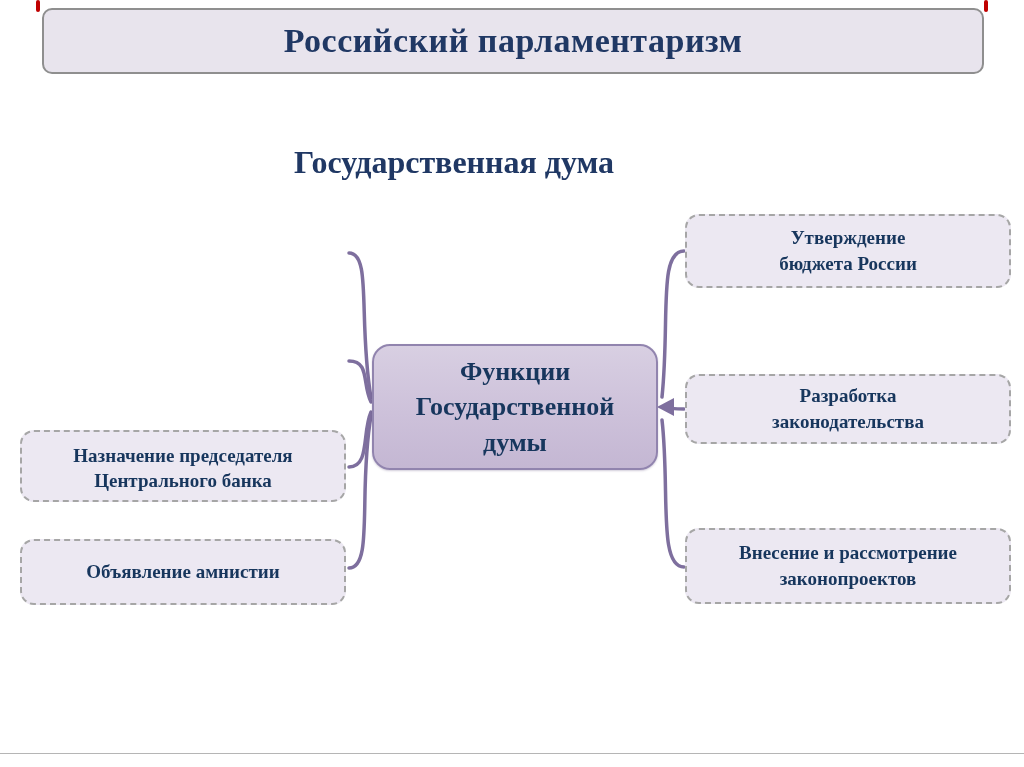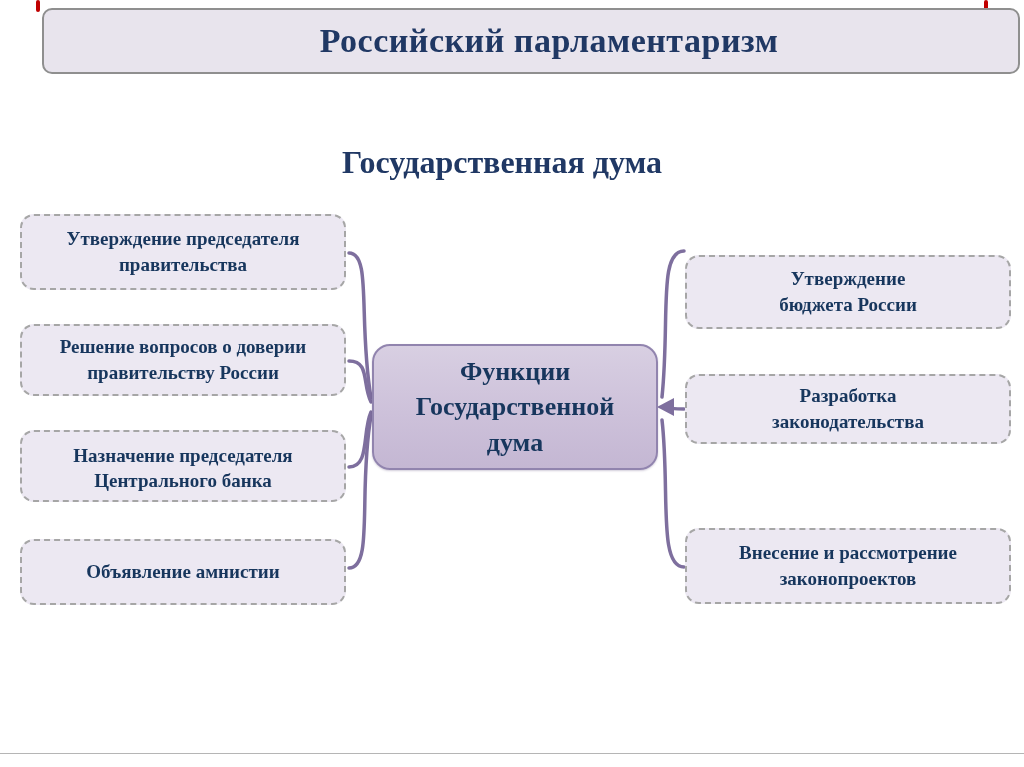--- a/index.html
+++ b/index.html
@@ -14,28 +14,28 @@
     position:absolute;top:0;width:4px;height:12px;
     background:#c00000;border-radius:2px;
   }
   .corner-mark.left{left:36px;}
   .corner-mark.right{left:984px;}
   .title-banner{
     position:absolute;left:42px;top:8px;width:938px;height:62px;
     background:#e8e4ed;
     border:2px solid #8f8f8f;
     border-radius:10px;
-    display:flex;align-items:center;justify-content:center;padding-left:36px;
+    display:flex;align-items:center;justify-content:center;
   }
   .title-banner .title-text{
     color:#203864;font-weight:bold;font-size:34px;letter-spacing:0.5px;
   }
   .subtitle{
     position:absolute;left:0;top:144px;width:908px;
-    text-align:center;color:#203864;font-weight:bold;font-size:32px;padding-left:48px;
+    text-align:center;color:#203864;font-weight:bold;font-size:32px;
   }
   .item-box{
     position:absolute;
     width:326px;
     box-sizing:border-box;
     background:#ece8f2;
     border:2px dashed #a6a6a6;
     border-radius:14px;
     display:flex;align-items:center;justify-content:center;
     padding:6px 14px;
@@ -43,21 +43,21 @@
   .item-box .item-label{
     color:#17365d;font-weight:bold;font-size:19px;line-height:1.35;
     text-align:center;white-space:pre-line;
   }
   .left-box{left:20px;}
   .right-box{left:685px;}
   .lb1{top:214px;height:76px;}
   .lb2{top:324px;height:72px;}
   .lb3{top:430px;height:72px;align-items:flex-end;}
   .lb4{top:539px;height:66px;}
-  .rb1{top:214px;height:74px;margin-top:41px;}
+  .rb1{top:214px;height:74px;}
   .rb2{top:374px;height:70px;}
   .rb3{top:528px;height:76px;}
   .center-box{
     position:absolute;left:372px;top:344px;width:286px;height:126px;
     box-sizing:border-box;
     background:linear-gradient(180deg,#d8cfe2 0%,#cdc1da 55%,#c4b7d3 100%);
     border:2px solid #9184ae;
     border-radius:18px;
     display:flex;align-items:center;justify-content:center;
     box-shadow:0 1px 2px rgba(80,60,110,0.25);
@@ -95,28 +95,20 @@
       <path d="M 349 361 C 370 361 362 384 371 402"></path>
       <path d="M 349 467 C 370 467 362 432 371 412"></path>
       <path d="M 349 568 C 374 568 358 490 371 416"></path>
       <path d="M 684 251 C 658 251 670 320 662 397"></path>
       <path d="M 684 409 C 674 409 669 408 664 408"></path>
       <path d="M 684 567 C 658 567 670 490 662 420"></path>
     </g>
     <polygon points="657,407 674,398 674,416" fill="#7e6f9e"></polygon>
   </svg>
 
-  <div class="item-box left-box lb1">
-    <span class="item-label">Утверждение председателя
-правительства</span>
-  </div>
-  <div class="item-box left-box lb2">
-    <span class="item-label">Решение вопросов о доверии
-правительству России</span>
-  </div>
   <div class="item-box left-box lb3">
     <span class="item-label">Назначение председателя
 Центрального банка</span>
   </div>
   <div class="item-box left-box lb4">
     <span class="item-label">Объявление амнистии</span>
   </div>
 
   <div class="item-box right-box rb1">
     <span class="item-label">Утверждение
@@ -127,18 +119,18 @@
 законопроектов</span>
   </div>
   <div class="item-box right-box rb2">
     <span class="item-label">Разработка
 законодательства</span>
   </div>
 
   <div class="center-box">
     <span class="center-label">Функции
 Государственной
-дума</span>
+думы</span>
   </div>
 
   <div class="bottom-line"></div>
 
 </div>
 
 </body></html>

